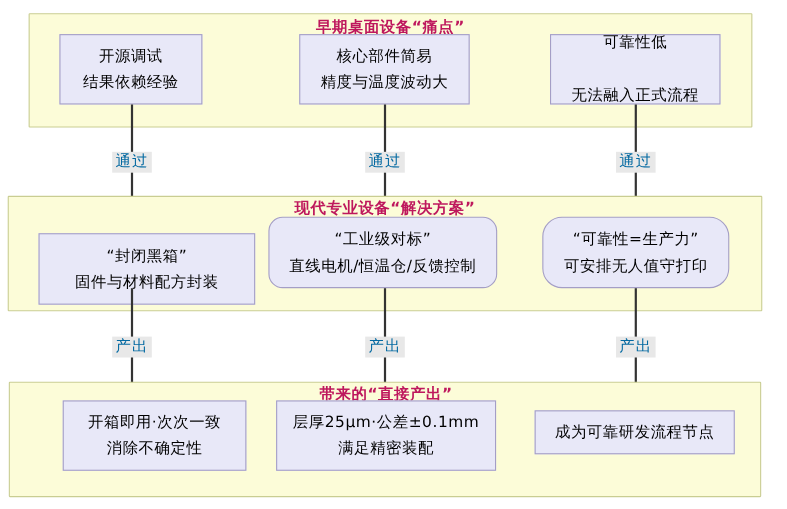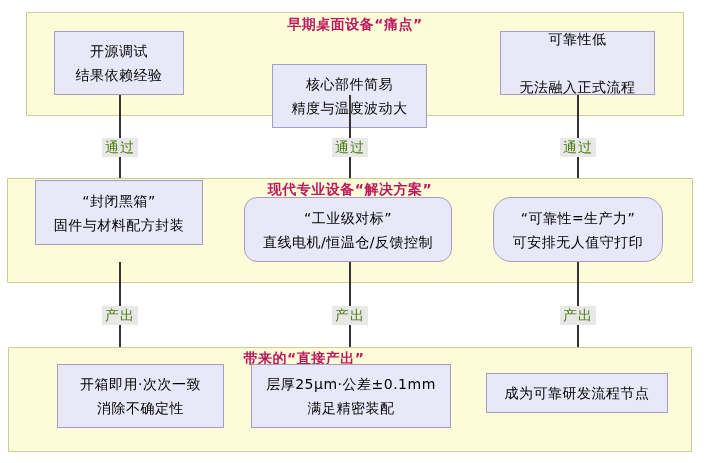--- a/index.html
+++ b/index.html
@@ -57,42 +57,42 @@
     width: 0;
     height: 0;
     border-left: 5px solid transparent;
     border-right: 5px solid transparent;
     border-top: 9px solid #333333;
   }
   .edge-label {
     position: absolute;
     transform: translateX(-50%);
     background: #e8e8e8;
-    color: #4d7c0f;
+    color: #0369a1;
     font-size: 14px;
     font-weight: 500;
     padding: 0 3px;
     line-height: 19px;
     letter-spacing: 1px;
     white-space: nowrap;
   }
 </style>
 </head>
 <body>
 
 <div id="canvas">
 
   <div class="group" style="left:26px; top:12px; width:658px; height:104px;"></div>
   <div class="group-title" style="left:26px; top:16px; width:658px;">早期桌面设备“痛点”</div>
 
   <div class="node" style="left:54px; top:31px; width:130px; height:64px;">
     <span>开源调试</span>
     <span>结果依赖经验</span>
   </div>
-  <div class="node" style="left:272px; top:31px; width:155px; height:64px;margin-top:33px;">
+  <div class="node" style="left:272px; top:31px; width:155px; height:64px;">
     <span>核心部件简易</span>
     <span>精度与温度波动大</span>
   </div>
   <div class="node" style="left:500px; top:31px; width:155px; height:64px;gap:24px;">
     <span>可靠性低</span>
     <span>无法融入正式流程</span>
   </div>
 
   <div class="edge-line" style="left:119px; top:95px; height:95px;"></div>
   <div class="arrowhead" style="left:115px; top:188px;"></div>
@@ -102,21 +102,21 @@
   <div class="arrowhead" style="left:345px; top:188px;"></div>
   <div class="edge-label" style="left:350px; top:138px;">通过</div>
 
   <div class="edge-line" style="left:577px; top:95px; height:95px;"></div>
   <div class="arrowhead" style="left:573px; top:188px;"></div>
   <div class="edge-label" style="left:578px; top:138px;">通过</div>
 
   <div class="group" style="left:7px; top:178px; width:686px; height:105px;"></div>
   <div class="group-title" style="left:7px; top:181px; width:686px;">现代专业设备“解决方案”</div>
 
-  <div class="node" style="left:35px; top:180px; width:168px; height:65px;">
+  <div class="node" style="left:35px; top:212px; width:197px; height:65px;">
     <span>“封闭黑箱”</span>
     <span>固件与材料配方封装</span>
   </div>
   <div class="node" style="left:244px; top:197px; width:208px; height:65px;border-radius:13px;">
     <span>“工业级对标”</span>
     <span>直线电机/恒温仓/反馈控制</span>
   </div>
   <div class="node" style="left:493px; top:197px; width:170px; height:65px;border-radius:18px;">
     <span>“可靠性=生产力”</span>
     <span>可安排无人值守打印</span>
@@ -128,21 +128,21 @@
 
   <div class="edge-line" style="left:349px; top:262px; height:95px;"></div>
   <div class="arrowhead" style="left:345px; top:355px;"></div>
   <div class="edge-label" style="left:350px; top:306px;">产出</div>
 
   <div class="edge-line" style="left:577px; top:262px; height:104px;"></div>
   <div class="arrowhead" style="left:573px; top:364px;"></div>
   <div class="edge-label" style="left:578px; top:306px;">产出</div>
 
   <div class="group" style="left:8px; top:347px; width:684px; height:105px;"></div>
-  <div class="group-title" style="left:8px; top:350px; width:592px;">带来的“直接产出”</div>
+  <div class="group-title" style="left:8px; top:350px; width:592px;padding-left:47px;">带来的“直接产出”</div>
 
   <div class="node" style="left:36px; top:364px; width:167px; height:64px;margin-left:21px;">
     <span>开箱即用·次次一致</span>
     <span>消除不确定性</span>
   </div>
   <div class="node" style="left:251px; top:364px; width:200px; height:64px;">
     <span>层厚25μm·公差±0.1mm</span>
     <span>满足精密装配</span>
   </div>
   <div class="node" style="left:486px; top:373px; width:182px; height:40px;">

